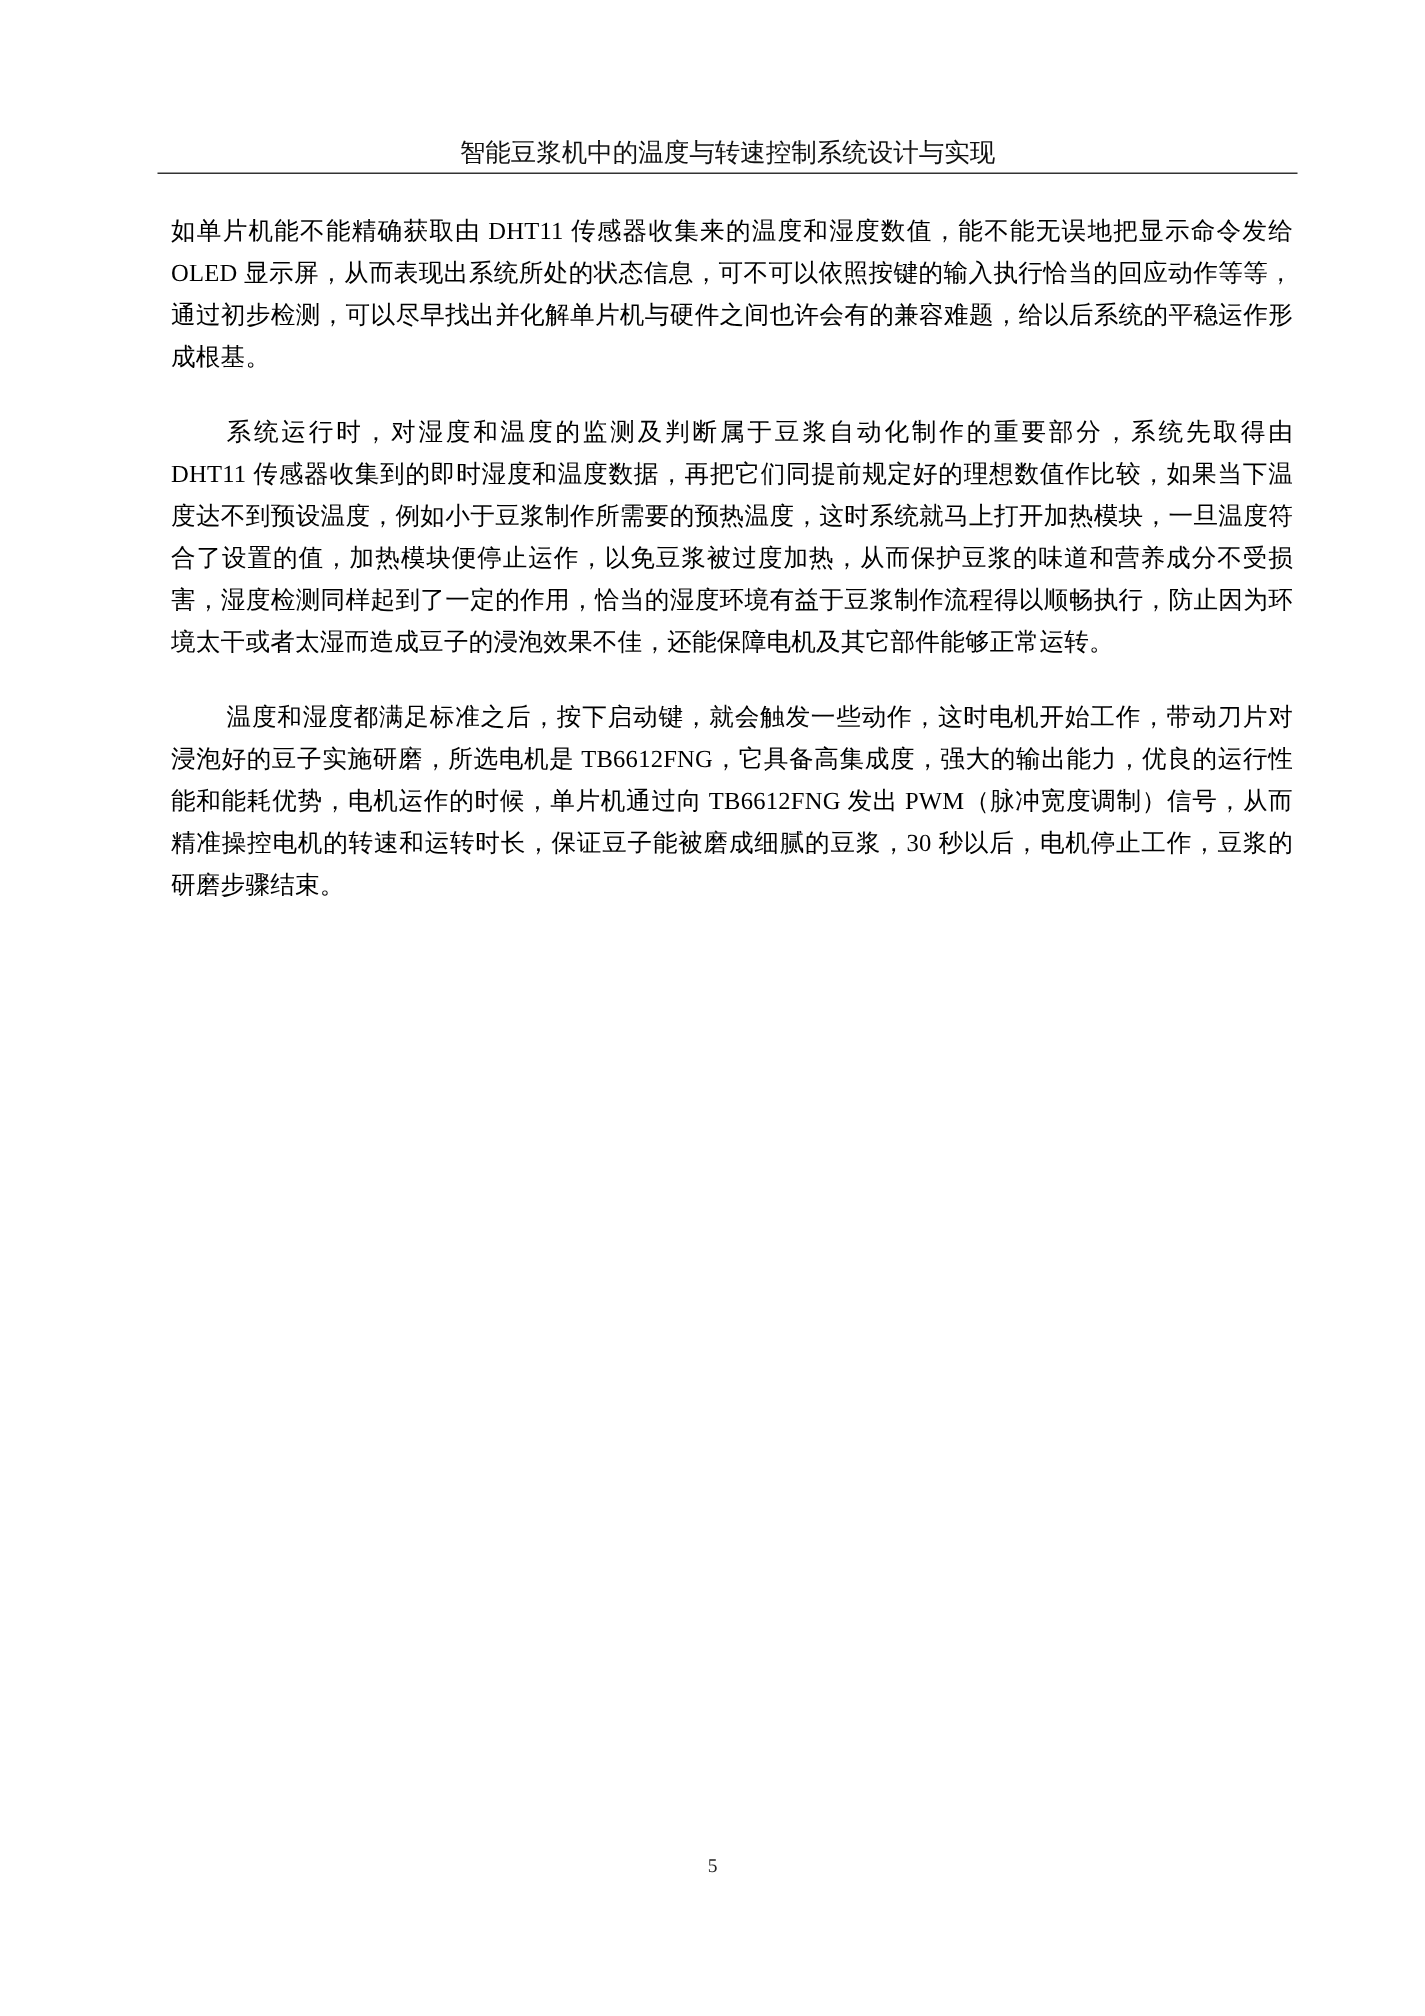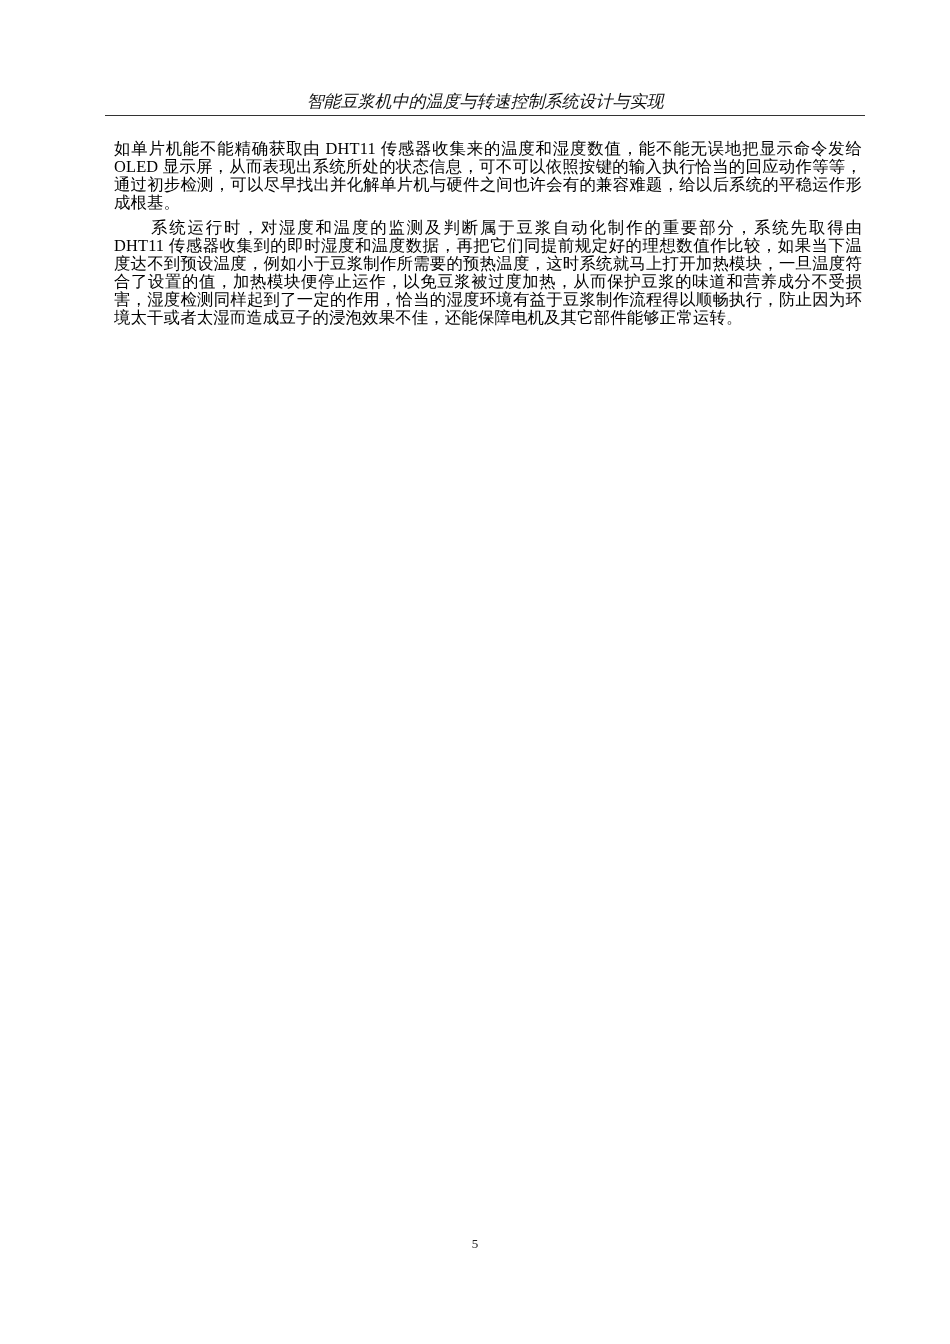--- a/index.html
+++ b/index.html
@@ -17,61 +17,61 @@
     }
     .header {
       position: absolute;
       left: 105px;
       width: 760px;
       top: 90px;
       text-align: center;
       font-size: 17px;
       line-height: 24px;
       color: #111;
-      font-style: italic;
     }
     .header-rule {
       position: absolute;
       left: 105px;
       width: 760px;
       top: 115px;
       height: 0;
       border-top: 1.3px solid #333;
     }
     .body-text {
       position: absolute;
       left: 114px;
       width: 748px;
       top: 140px;
     }
     .para {
       margin: 0;
       font-size: 16.4px;
-      line-height: 18px;
+      line-height: 28px;
       text-align: justify;
       text-justify: inter-character;
       letter-spacing: 0.15px;
     }
     .para.indent { text-indent: 37px; }
-    .para + .para { margin-top: 7px; }
+    .para + .para { margin-top: 22px; }
     .page-number {
       position: absolute;
       left: 0;
       width: 950px;
       top: 1236px;
       text-align: center;
       font-size: 13px;
       line-height: 16px;
       color: #222;
     }
   </style>
 </head>
 <body>
 
 <div class="header">智能豆浆机中的温度与转速控制系统设计与实现</div>
 <div class="header-rule"></div>
 
 <div class="body-text">
   <p class="para">如单片机能不能精确获取由 DHT11 传感器收集来的温度和湿度数值，能不能无误地把显示命令发给 OLED 显示屏，从而表现出系统所处的状态信息，可不可以依照按键的输入执行恰当的回应动作等等，通过初步检测，可以尽早找出并化解单片机与硬件之间也许会有的兼容难题，给以后系统的平稳运作形成根基。</p>
   <p class="para indent">系统运行时，对湿度和温度的监测及判断属于豆浆自动化制作的重要部分，系统先取得由　DHT11 传感器收集到的即时湿度和温度数据，再把它们同提前规定好的理想数值作比较，如果当下温度达不到预设温度，例如小于豆浆制作所需要的预热温度，这时系统就马上打开加热模块，一旦温度符合了设置的值，加热模块便停止运作，以免豆浆被过度加热，从而保护豆浆的味道和营养成分不受损害，湿度检测同样起到了一定的作用，恰当的湿度环境有益于豆浆制作流程得以顺畅执行，防止因为环境太干或者太湿而造成豆子的浸泡效果不佳，还能保障电机及其它部件能够正常运转。</p>
+  <p class="para indent">温度和湿度都满足标准之后，按下启动键，就会触发一些动作，这时电机开始工作，带动刀片对浸泡好的豆子实施研磨，所选电机是 TB6612FNG，它具备高集成度，强大的输出能力，优良的运行性能和能耗优势，电机运作的时候，单片机通过向 TB6612FNG 发出 PWM（脉冲宽度调制）信号，从而精准操控电机的转速和运转时长，保证豆子能被磨成细腻的豆浆，30 秒以后，电机停止工作，豆浆的研磨步骤结束。</p>
 </div>
 
 <div class="page-number">5</div>
 
 </body></html>

